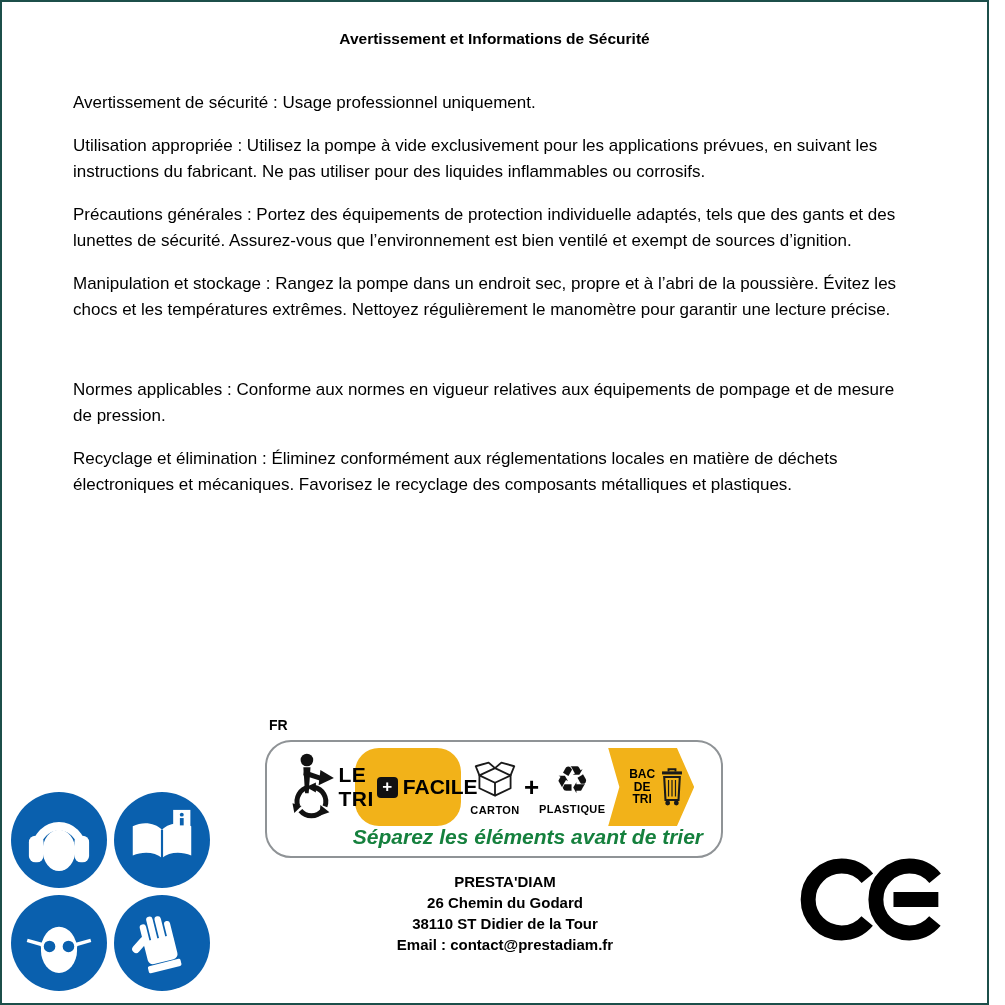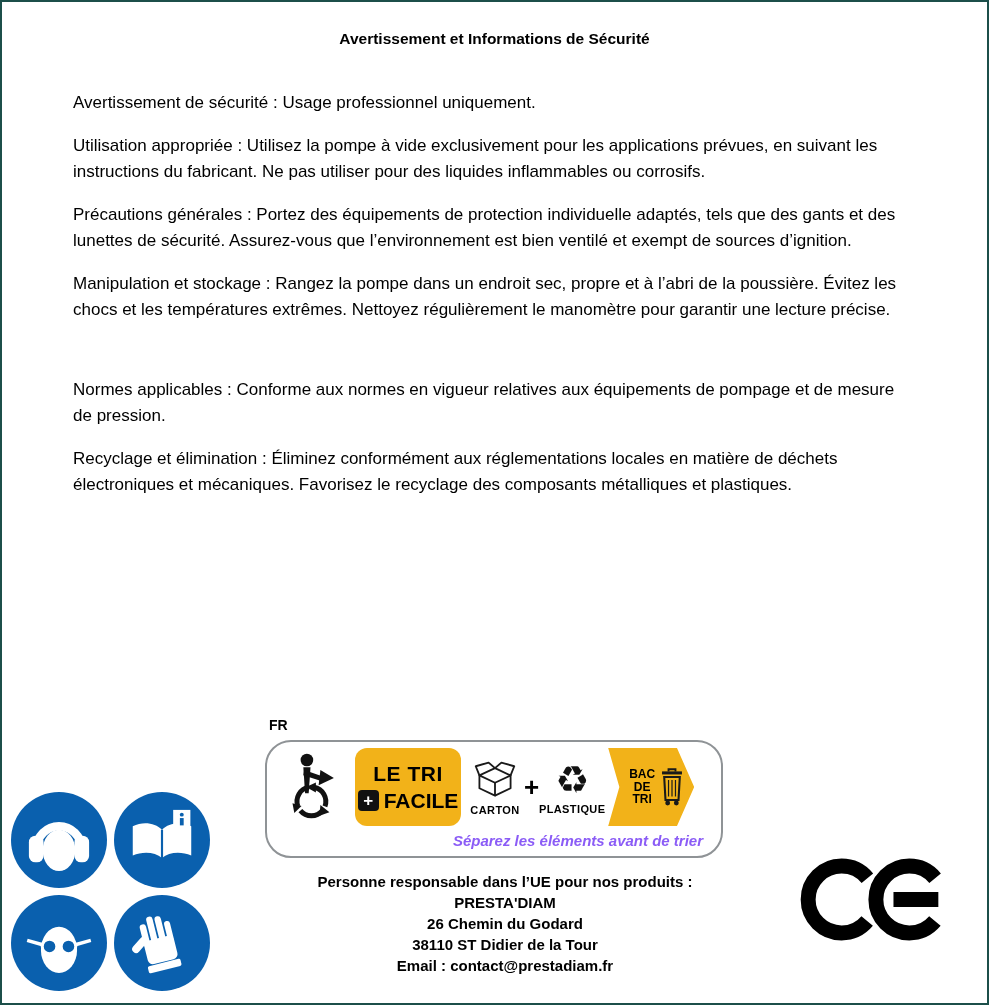--- a/index.html
+++ b/index.html
@@ -21,37 +21,37 @@
   .safety-icons{position:absolute;left:9px;top:790px;display:grid;grid-template-columns:96px 96px;grid-gap:7px;}
   .safety-circle{width:96px;height:96px;border-radius:50%;background:var(--safety-blue);display:flex;align-items:center;justify-content:center;}
   .safety-circle svg{width:86px;height:86px;}
 
   
   .fr-label{position:absolute;left:267px;top:715px;font-weight:bold;font-size:14px;}
   .tri-banner{position:absolute;left:263px;top:738px;width:458px;height:118px;border:2px solid #8f9396;border-radius:26px;background:#fff;}
   .tri-row{position:absolute;left:6px;top:5px;right:6px;height:80px;display:flex;align-items:center;}
   .tri-row>*{flex-shrink:0;}
   .triman{width:72px;height:74px;margin:0 4px 0 6px;}
-  .tri-pill{width:106px;height:78px;background:var(--tri-yellow);border-radius:12px;display:flex;flex-direction:column;align-items:center;justify-content:center;gap:3px;margin-right:8px;}
+  .tri-pill{width:106px;height:78px;background:var(--tri-yellow);border-radius:24px;display:flex;flex-direction:row;align-items:center;justify-content:center;gap:3px;margin-right:8px;}
   .tri-pill .l1{font-weight:bold;font-size:21px;letter-spacing:.5px;}
   .tri-pill .l2{display:flex;align-items:center;gap:5px;font-weight:bold;font-size:21px;}
   .plusbox{width:21px;height:21px;background:#111;color:#fff;display:flex;align-items:center;justify-content:center;font-size:17px;font-weight:bold;border-radius:4px;}
   .material{display:flex;flex-direction:column;align-items:center;justify-content:center;}
   .material.carton{width:52px;}
   .material.plastique{width:60px;}
   .material .label{font-size:11px;font-weight:bold;letter-spacing:.4px;margin-top:2px;}
   .material svg.carton-svg{width:46px;height:44px;}
   .recycle-glyph{font-size:38px;line-height:42px;color:#111;}
   .joiner{font-size:26px;font-weight:bold;margin:0 3px;}
   .bin-flag{width:86px;height:78px;margin-left:6px;background:var(--tri-yellow);
     clip-path:polygon(0 0,80% 0,100% 50%,80% 100%,0 100%,13% 50%);
     display:flex;align-items:center;justify-content:center;gap:4px;padding-left:12px;}
   .bin-text{font-weight:bold;font-size:12px;line-height:12.5px;text-align:center;}
   .bin-flag svg{width:26px;height:40px;}
-  .tagline{position:absolute;right:18px;bottom:7px;font-weight:bold;font-style:italic;font-size:15px;color:#8b5cf6;}
+  .tagline{position:absolute;right:18px;bottom:7px;font-weight:bold;font-style:italic;font-size:21px;color:#15803d;}
 
   
   .responsible{position:absolute;left:253px;top:869px;width:500px;text-align:center;font-weight:bold;font-size:15px;line-height:21px;}
 
   
   .ce-mark{position:absolute;left:798px;top:850px;}
   .sr-only{position:absolute;width:1px;height:1px;overflow:hidden;clip:rect(0 0 0 0);white-space:nowrap;}
 </style>
 </head>
 <body>
@@ -167,21 +167,20 @@
           <path d="M11 14 V33 M15 14 V33 M19 14 V33" stroke="#1a1a1a" stroke-width="1.4"></path>
           <circle cx="10" cy="40.5" r="2.8" fill="#1a1a1a"></circle>
           <circle cx="20" cy="40.5" r="2.8" fill="#1a1a1a"></circle>
         </svg>
       </div>
     </div>
     <div class="tagline">Séparez les éléments avant de trier</div>
   </section>
 
   <section class="responsible">
-    <div>Personne responsable dans l’UE pour nos produits :</div>
     <div>PRESTA'DIAM</div>
     <div>26 Chemin du Godard</div>
     <div>38110 ST Didier de la Tour</div>
     <div>Email : contact@prestadiam.fr</div>
   </section>
 
   <div class="ce-mark">
     <span class="sr-only">CE</span>
     <svg viewBox="0 0 170 108" width="150" height="95">
       <circle cx="47" cy="54" r="38" fill="none" stroke="#000" stroke-width="17" stroke-dasharray="185.7 53.06" stroke-dashoffset="212.23"></circle>

